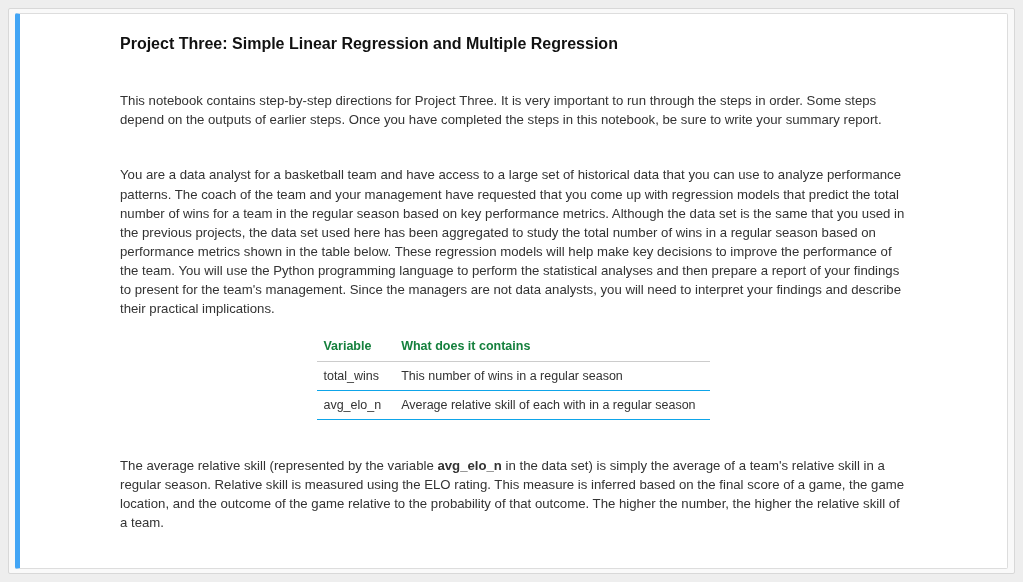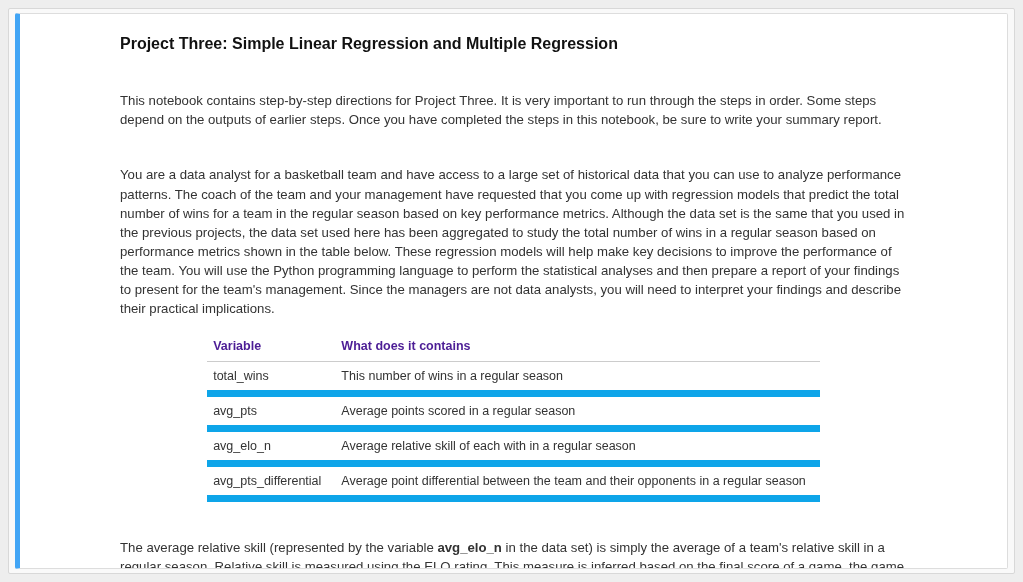--- a/index.html
+++ b/index.html
@@ -47,26 +47,26 @@
     table.var-table {
       border-collapse: collapse;
       margin: 6px auto 14px auto;
       font-size: 12.5px;
     }
     table.var-table th {
       text-align: left;
       font-weight: bold;
       padding: 6px 14px 6px 6px;
       border-bottom: 1px solid #cccccc;
-      color: #4c1d95;
+      color: #15803d;
     }
     table.var-table td {
       text-align: left;
       padding: 5px 14px 5px 6px;
-      border-bottom: 7px solid #0ea5e9;
+      border-bottom: 1px solid #0ea5e9;
       color: #333333;
     }
     strong.inline { font-weight: bold; }
   </style>
 </head>
 <body>
 
 <div class="outer-container">
   <div class="cell">
     <div class="content">
@@ -84,30 +84,22 @@
             <th>Variable</th>
             <th>What does it contains</th>
           </tr>
         </thead>
         <tbody>
           <tr>
             <td>total_wins</td>
             <td>This number of wins in a regular season</td>
           </tr>
           <tr>
-            <td>avg_pts</td>
-            <td>Average points scored in a regular season</td>
-          </tr>
-          <tr>
             <td>avg_elo_n</td>
             <td>Average relative skill of each with in a regular season</td>
-          </tr>
-          <tr>
-            <td>avg_pts_differential</td>
-            <td>Average point differential between the team and their opponents in a regular season</td>
           </tr>
         </tbody>
       </table>
 
       <p class="para">
         <span>The average relative skill (represented by the variable </span><strong class="inline">avg_elo_n</strong><span> in the data set) is simply the average of a team's relative skill in a regular season. Relative skill is measured using the ELO rating. This measure is inferred based on the final score of a game, the game location, and the outcome of the game relative to the probability of that outcome. The higher the number, the higher the relative skill of a team.</span>
       </p>
 
     </div>
   </div>

